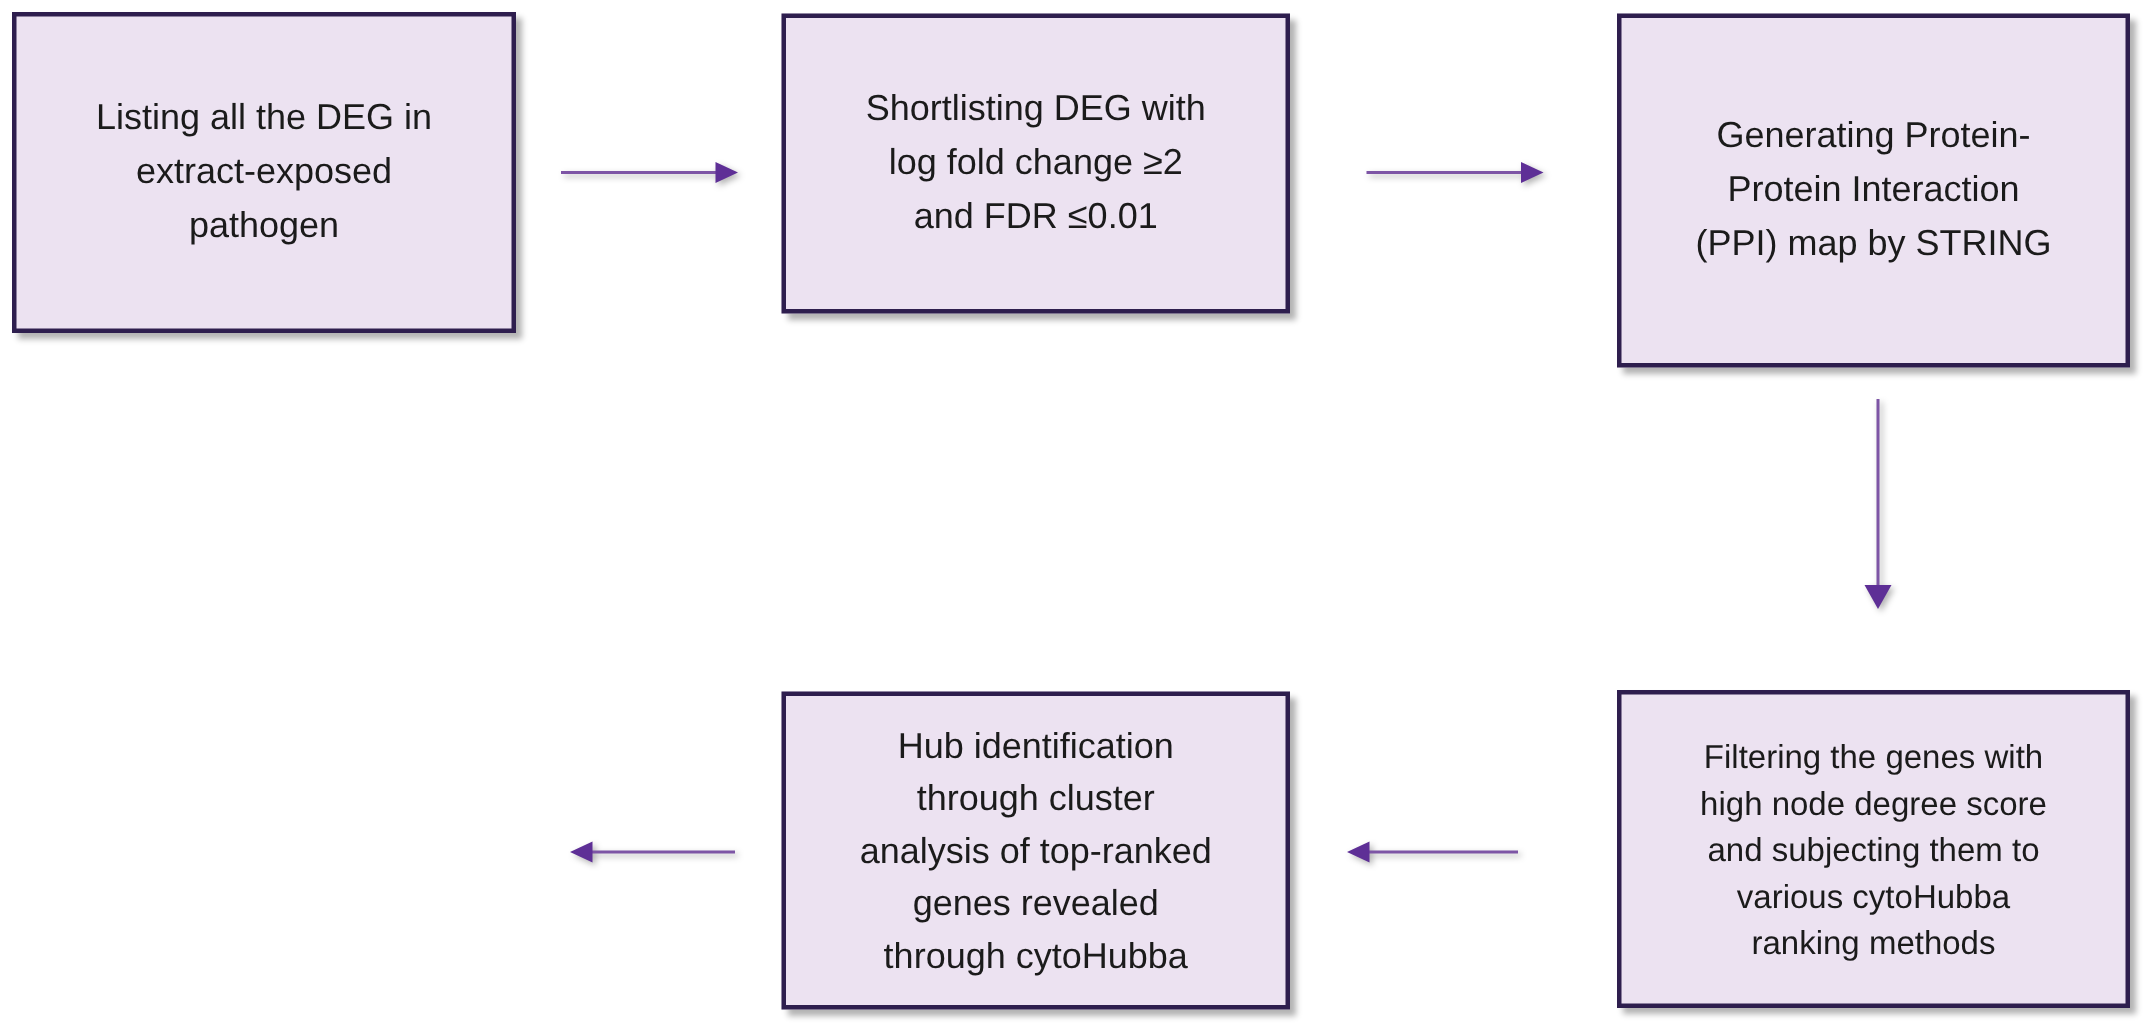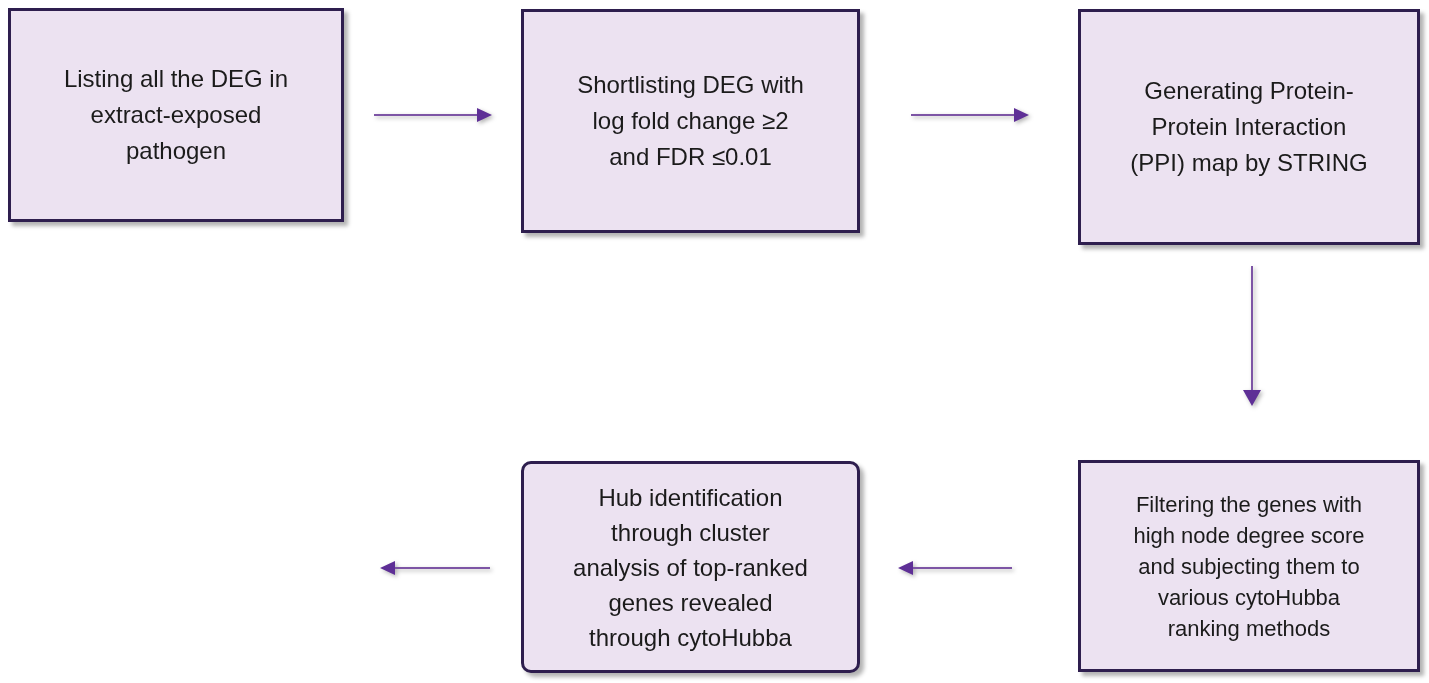--- a/index.html
+++ b/index.html
@@ -34,24 +34,24 @@
     color: var(--text);
     white-space: pre-line;
     padding: 4px 6px;
   }
   .fs-top  { font-size: 24px; line-height: 36px; }
   .fs-mid  { font-size: 24px; line-height: 35px; }
   .fs-sm   { font-size: 21px; line-height: 30px; }
   .fs-sm2  { font-size: 22px; line-height: 31px; }
 
   #box-step1 { left: 8px;    top: 8px;   width: 336px; height: 214px; }
-  #box-step2 { left: 521px;  top: 9px;   width: 339px; height: 224px; }
+  #box-step2 { left: 521px;  top: 9px;   width: 339px; height: 200px; }
   #box-step3 { left: 1078px; top: 9px;   width: 342px; height: 236px; }
   #box-step4 { left: 1078px; top: 460px; width: 342px; height: 212px; }
-  #box-step5 { left: 521px;  top: 461px; width: 339px; height: 212px; border-radius: 10px; }
+  #box-step5 { left: 521px;  top: 461px; width: 339px; height: 212px; }
   #box-step6 { left: 4px;    top: 458px; width: 341px; height: 217px; }
 
   .arrow { position: absolute; filter: drop-shadow(2px 2px 2px rgba(0,0,0,0.30)); }
   .arrow-h { height: 16px; }
   .arrow-v { width: 18px; }
 
   .arrow-line-h {
     position: absolute;
     top: 6.75px;
     height: 2.5px;

